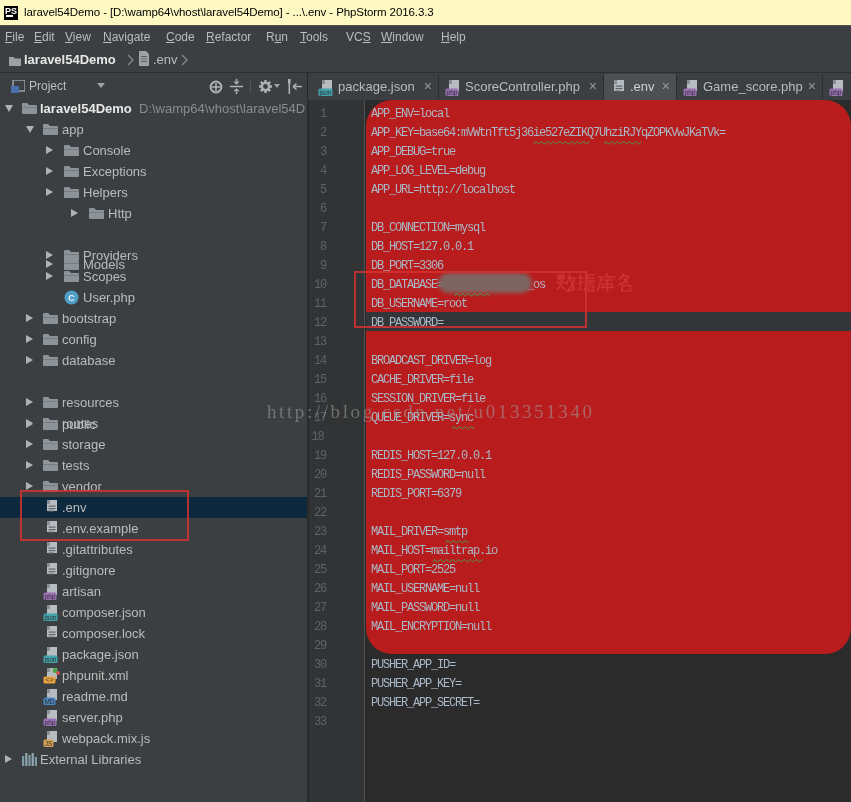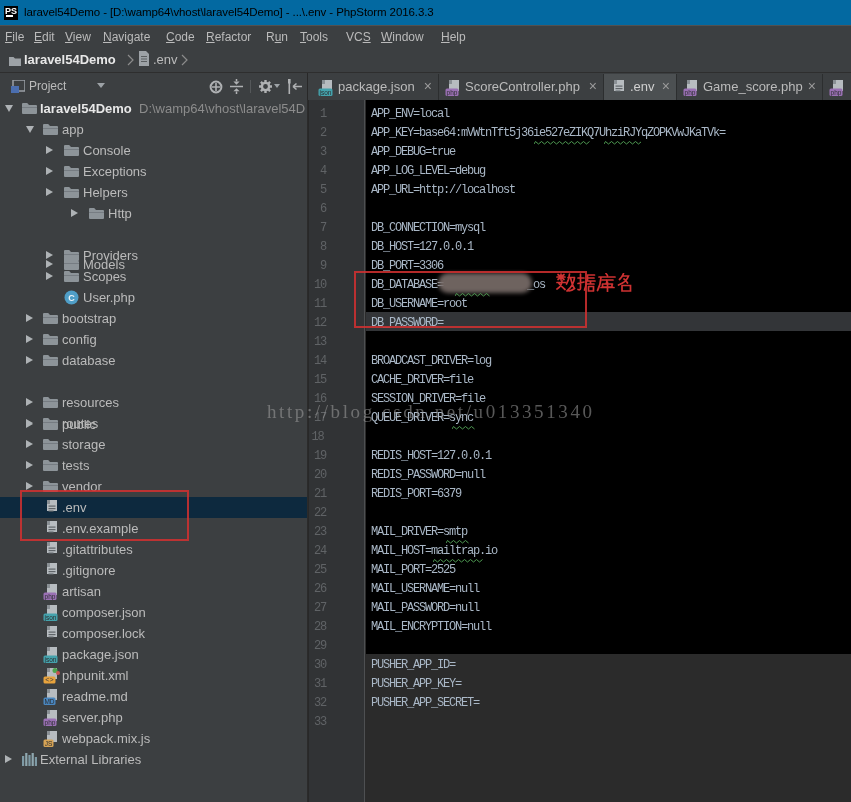--- a/index.html
+++ b/index.html
@@ -1,40 +1,40 @@
 <!DOCTYPE html>
 <html><head>
 <meta charset="utf-8">
 <style>
   * { margin:0; padding:0; box-sizing:border-box; }
   html,body { width:851px; height:802px; overflow:hidden; background:#2b2b2b;
     font-family:"Liberation Sans", sans-serif; }
   .abs { position:absolute; }
   #page { position:relative; width:851px; height:802px; }
   
-  #titlebar { position:absolute; left:0; top:0; width:851px; height:25px; background:#0369a1; }
+  #titlebar { position:absolute; left:0; top:0; width:851px; height:25px; background:#fef9c3; }
   #titletext { position:absolute; left:24px; top:6px; font-size:11.5px; color:#000; letter-spacing:-0.1px; white-space:pre; }
   
   #menubar { position:absolute; left:0; top:25px; width:851px; height:22px; background:#3c3f41; border-top:1px solid #515151; }
   .menu { position:absolute; top:4px; font-size:12px; color:#bbbbbb; white-space:pre; }
   .menu u { text-decoration:underline; }
   
   #crumbbar { position:absolute; left:0; top:47px; width:851px; height:26px; background:#3c3f41; border-bottom:1px solid #2e2e2e; }
   
   #hdrrow { position:absolute; left:0; top:73px; width:851px; height:27px; background:#3c3f41; }
   #projhdr { position:absolute; left:0; top:0; width:307px; height:27px; background:#3c3f41; }
   
   #tabbar { position:absolute; left:307px; top:0; width:544px; height:27px; background:#3c3f41; border-left:1px solid #282828;}
   .tab { position:absolute; top:1px; height:26px; background:#3c3f41; border-right:1px solid #2c2e2f; color:#bbbbbb; font-size:13px; }
   .tab.active { background:#4c5052; color:#d0d0d0; }
   .tab .close { color:#9b9b9b; font-size:14px; }
   
   #tree { position:absolute; left:0; top:100px; width:307px; height:702px; background:#3c3f41; overflow:hidden; }
   #gutter { position:absolute; left:308px; top:100px; width:57px; height:702px; background:#313335; border-right:1px solid #4e5052; border-left:1px solid #282828;}
-  #editor { position:absolute; left:366px; top:100px; width:485px; height:554px; background:#000000; }
+  #editor { position:absolute; left:366px; top:100px; width:485px; height:554px; background:#b91c1c;border-radius:26px; }
   .trow { position:absolute; height:21px; width:307px; font-size:13px; color:#bbbbbb; }
   .trow .lbl { position:absolute; top:3px; }
   .arrow-r { position:absolute; width:0; height:0; border-left:7px solid #aeb2b5; border-top:4.5px solid transparent; border-bottom:4.5px solid transparent; top:6px; }
   .arrow-d { position:absolute; width:0; height:0; border-top:7px solid #aeb2b5; border-left:4.5px solid transparent; border-right:4.5px solid transparent; top:7px; }
   .num { position:absolute; width:17px; text-align:right; font-family:"Liberation Mono",monospace; font-size:12px; letter-spacing:-1.2px; line-height:19.02px; color:#606366; }
   .cl { position:absolute; left:5px; font-family:"Liberation Mono",monospace; font-size:12px; color:#a9b7c6; letter-spacing:-1.2px; line-height:19.02px; white-space:pre; }
 </style>
 </head>
 <body>
 <div id="page">

